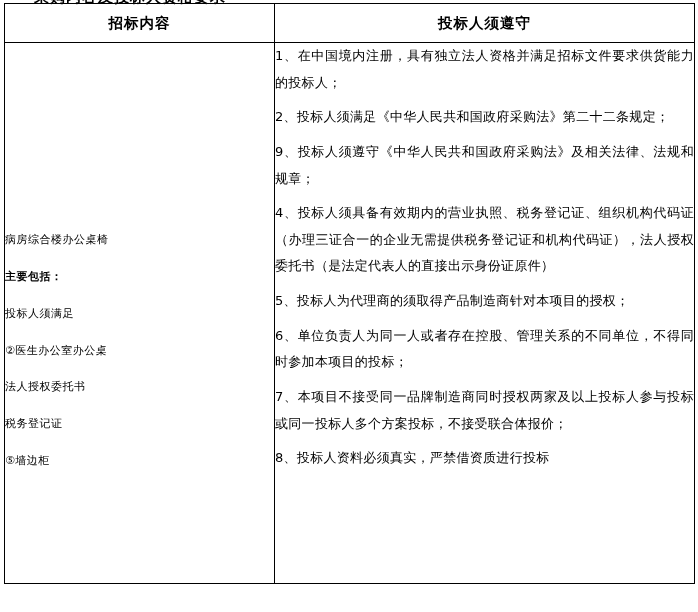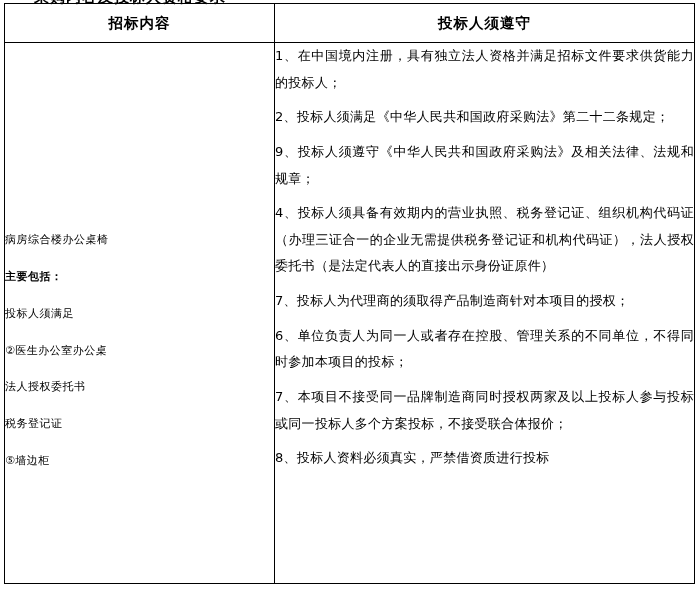--- a/index.html
+++ b/index.html
@@ -125,21 +125,21 @@
               <div class="left-line">税务登记证</div>
               <div class="left-line">⑤墙边柜</div>
             </div>
           </div>
         </td>
         <td class="right-cell">
           <p class="req-item">1、在中国境内注册，具有独立法人资格并满足招标文件要求供货能力的投标人；</p>
           <p class="req-item">2、投标人须满足《中华人民共和国政府采购法》第二十二条规定；</p>
           <p class="req-item">9、投标人须遵守《中华人民共和国政府采购法》及相关法律、法规和规章；</p>
           <p class="req-item">4、投标人须具备有效期内的营业执照、税务登记证、组织机构代码证（办理三证合一的企业无需提供税务登记证和机构代码证），法人授权委托书（是法定代表人的直接出示身份证原件）</p>
-          <p class="req-item">7、投标人为代理商的须取得产品制造商针对本项目的授权；</p>
+          <p class="req-item">5、投标人为代理商的须取得产品制造商针对本项目的授权；</p>
           <p class="req-item">6、单位负责人为同一人或者存在控股、管理关系的不同单位，不得同时参加本项目的投标；</p>
           <p class="req-item">7、本项目不接受同一品牌制造商同时授权两家及以上投标人参与投标或同一投标人多个方案投标，不接受联合体报价；</p>
           <p class="req-item">8、投标人资料必须真实，严禁借资质进行投标</p>
         </td>
       </tr>
     </tbody>
   </table>
 
 </div>
 

